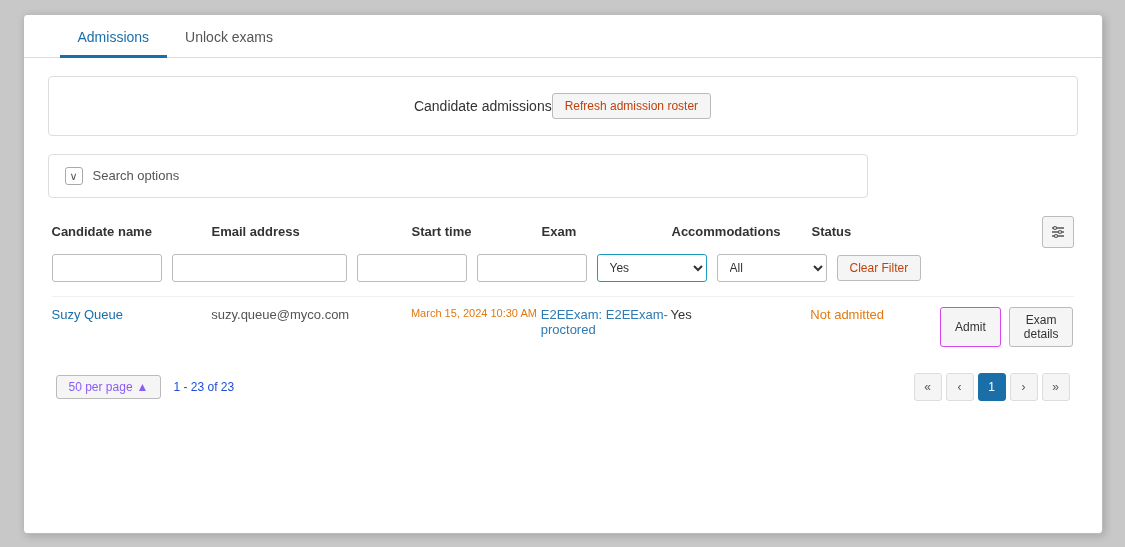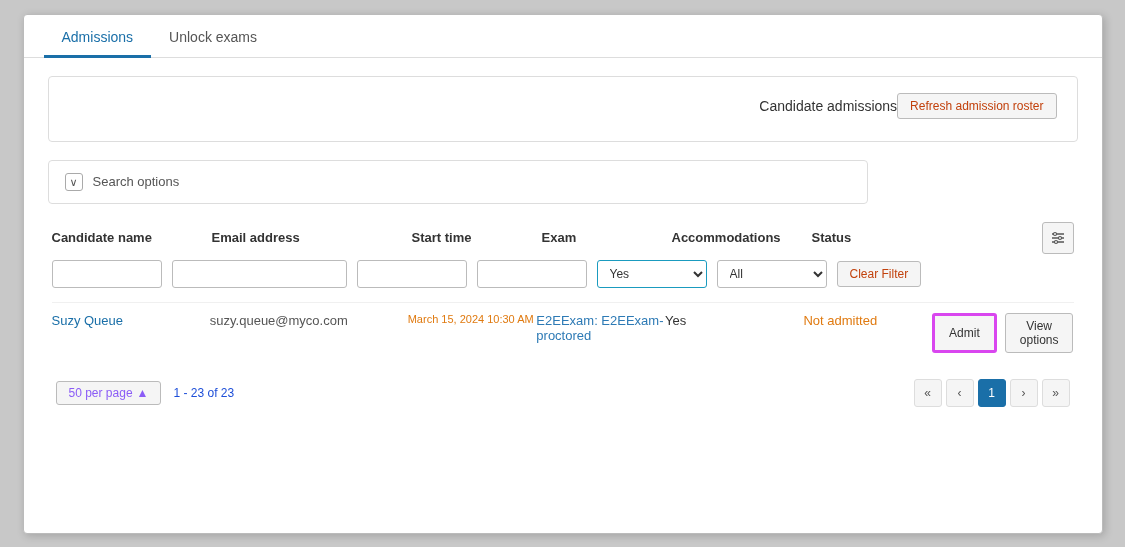--- a/index.html
+++ b/index.html
@@ -17,21 +17,21 @@
       border: 1px solid #bbb;
       border-radius: 4px;
       width: 1080px;
       min-height: 520px;
       box-shadow: 2px 2px 8px rgba(0,0,0,0.18);
       overflow: hidden;
     }
     .tabs {
       display: flex;
       border-bottom: 1px solid #ddd;
-      padding: 0 20px;
+      padding: 0 36px;
     }
     .tab {
       padding: 14px 18px 10px 18px;
       cursor: pointer;
       font-size: 14px;
       color: #555;
       border-bottom: 3px solid transparent;
       margin-bottom: -1px;
     }
     .tab.active {
@@ -44,39 +44,39 @@
     }
     .card {
       border: 1px solid #ddd;
       border-radius: 4px;
       padding: 16px 20px;
       margin-bottom: 18px;
     }
     .card-header {
       display: flex;
       align-items: center;
-      justify-content: flex-end;
-      margin-bottom: 6px;
+      justify-content: center;
+      margin-bottom: 0;
     }
     .card-title {
       font-size: 14px;
       font-weight: 500;
       color: #333;
     }
     .btn {
       border: 1px solid #bbb;
       background: #f5f5f5;
       border-radius: 3px;
       padding: 5px 12px;
       cursor: pointer;
       font-size: 12px;
       color: #c2410c;
     }
     .btn-admit {
-      border: 3px solid #d946ef;
+      border: 1px solid #d946ef;
       background: #f5f5f5;
       border-radius: 3px;
       padding: 5px 14px;
       cursor: pointer;
       font-size: 12px;
       color: #333;
     }
     .btn-view {
       border: 1px solid #bbb;
       background: #f5f5f5;
@@ -297,21 +297,21 @@
 
       <div class="data-row">
         <div class="data-col-name">Suzy Queue</div>
         <div class="data-col-email">suzy.queue@myco.com</div>
         <div class="data-col-start">March 15, 2024 10:30 AM</div>
         <div class="data-col-exam">E2EExam: E2EExam-proctored</div>
         <div class="data-col-accom">Yes</div>
         <div class="data-col-status">Not admitted</div>
         <div class="data-col-actions">
           <button class="btn-admit">Admit</button>
-          <button class="btn-view">View options</button>
+          <button class="btn-view">Exam details</button>
         </div>
       </div>
 
       <div class="pagination-row">
         <div class="left-pagination">
           <button class="per-page-btn">
             <span>50 per page</span>
             <span>▲</span>
           </button>
           <span class="page-info">1 - 23 of 23</span>

